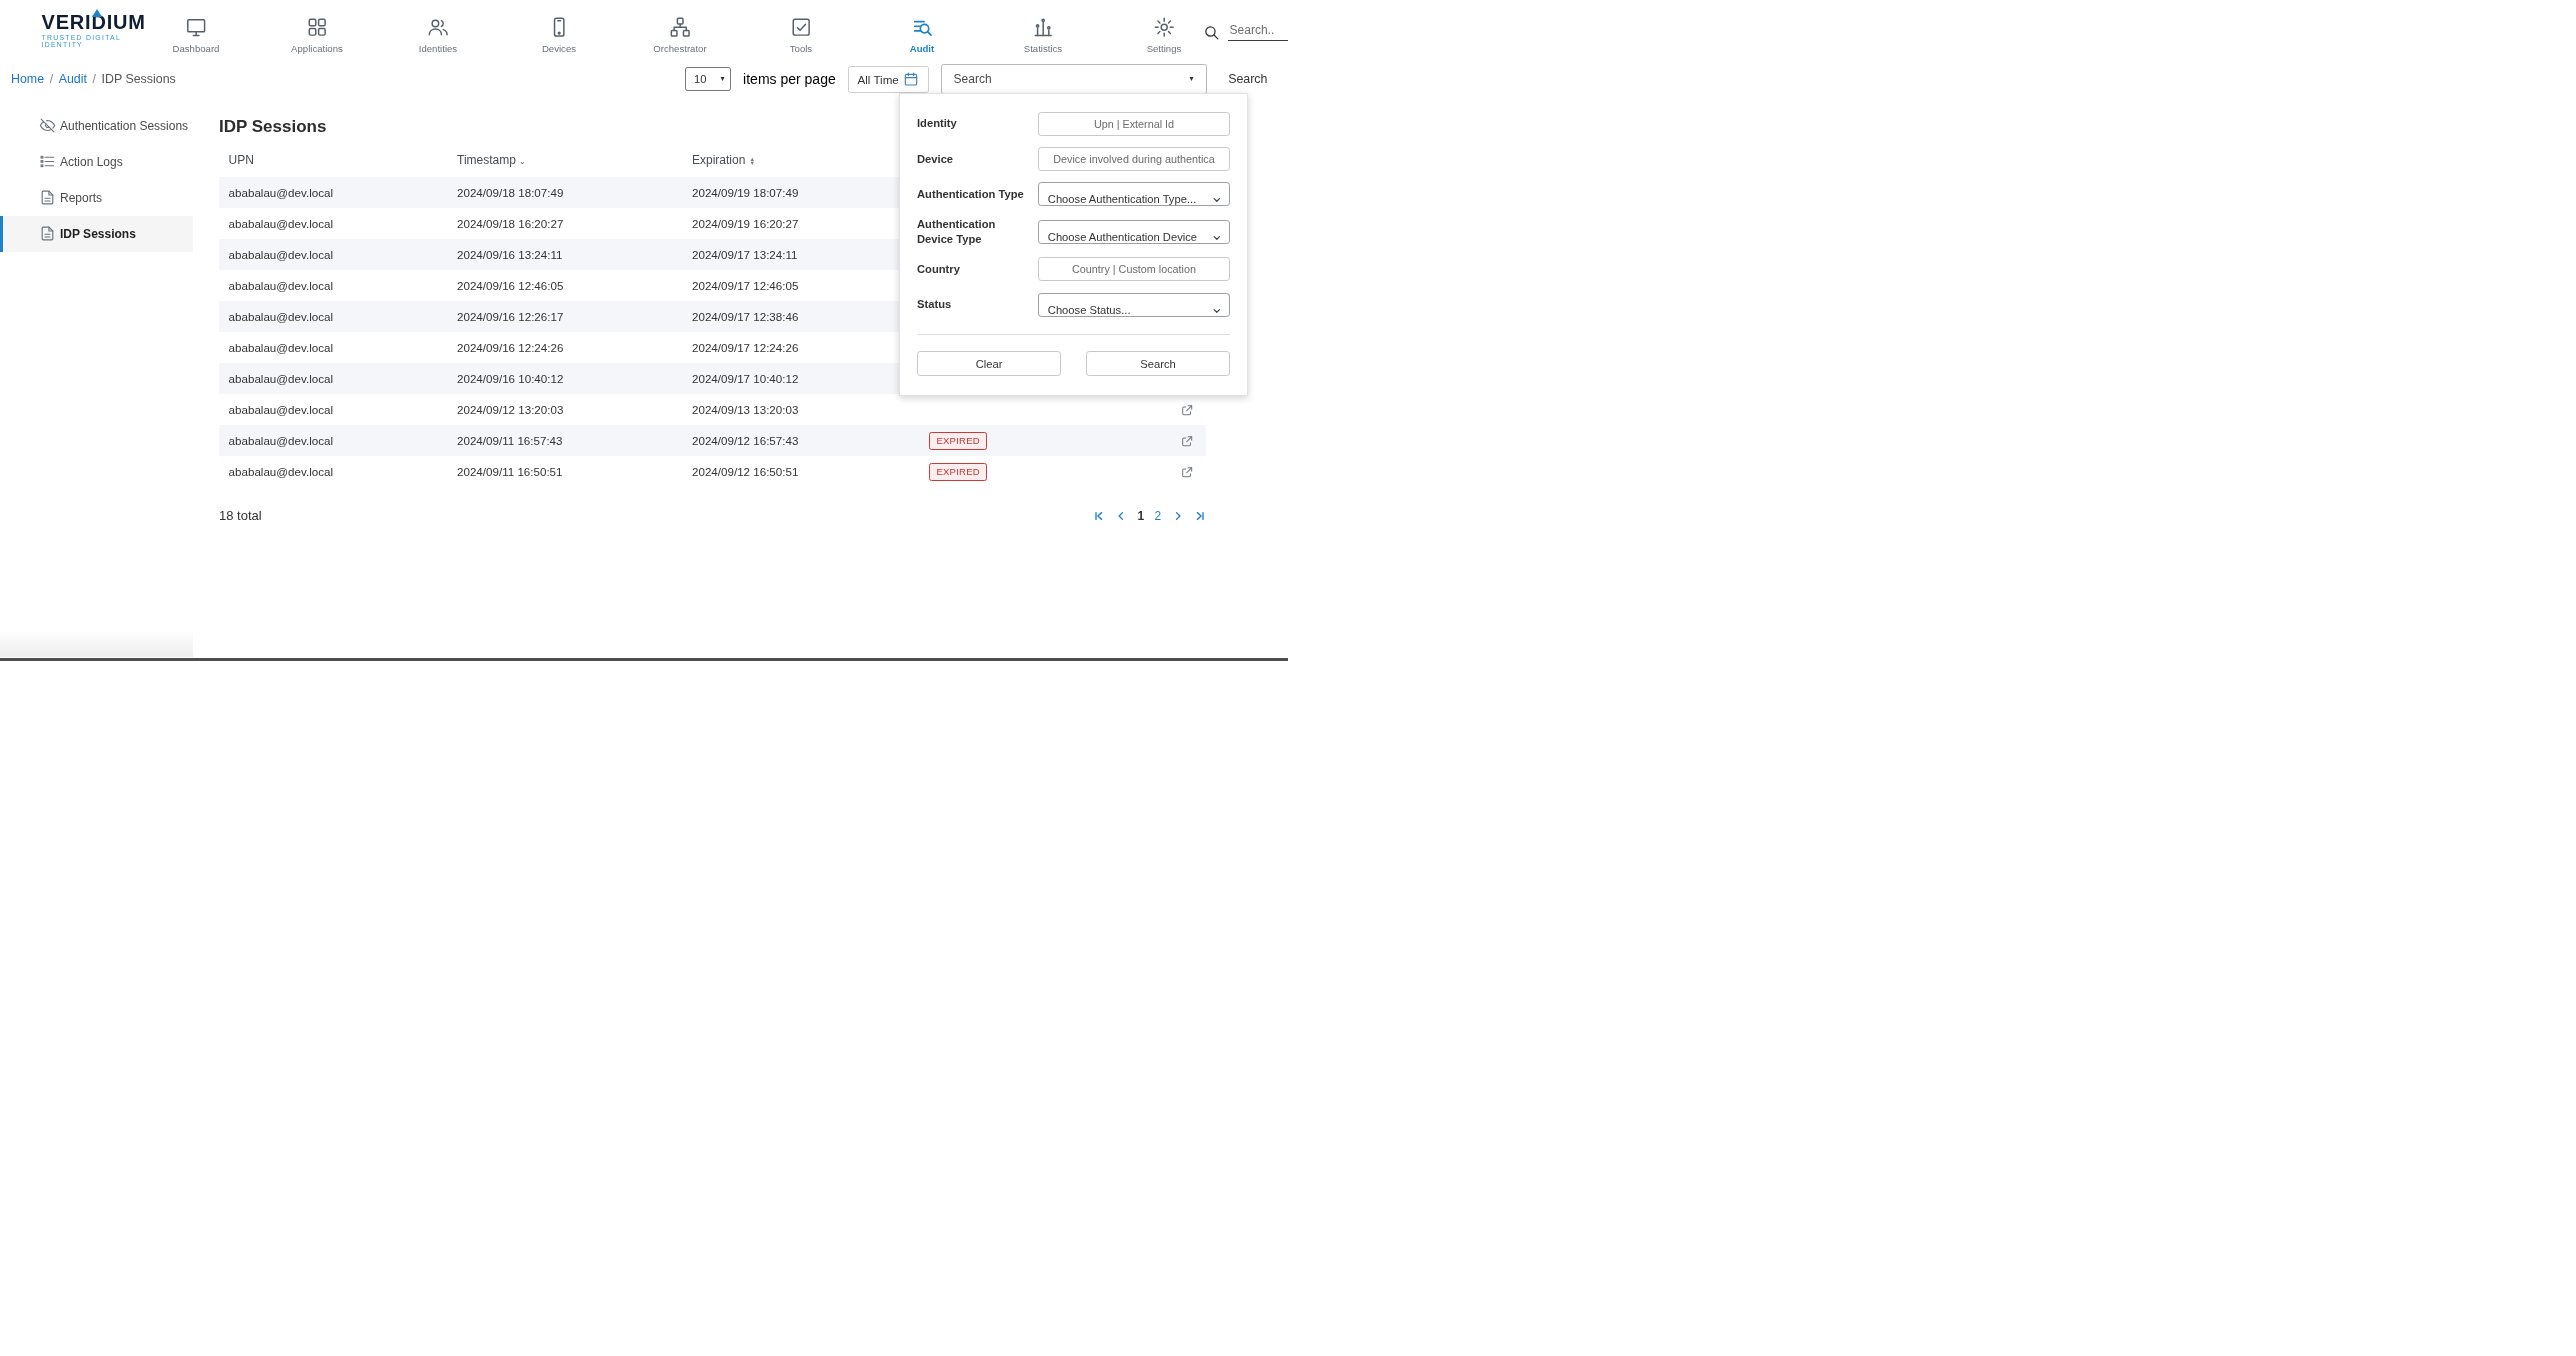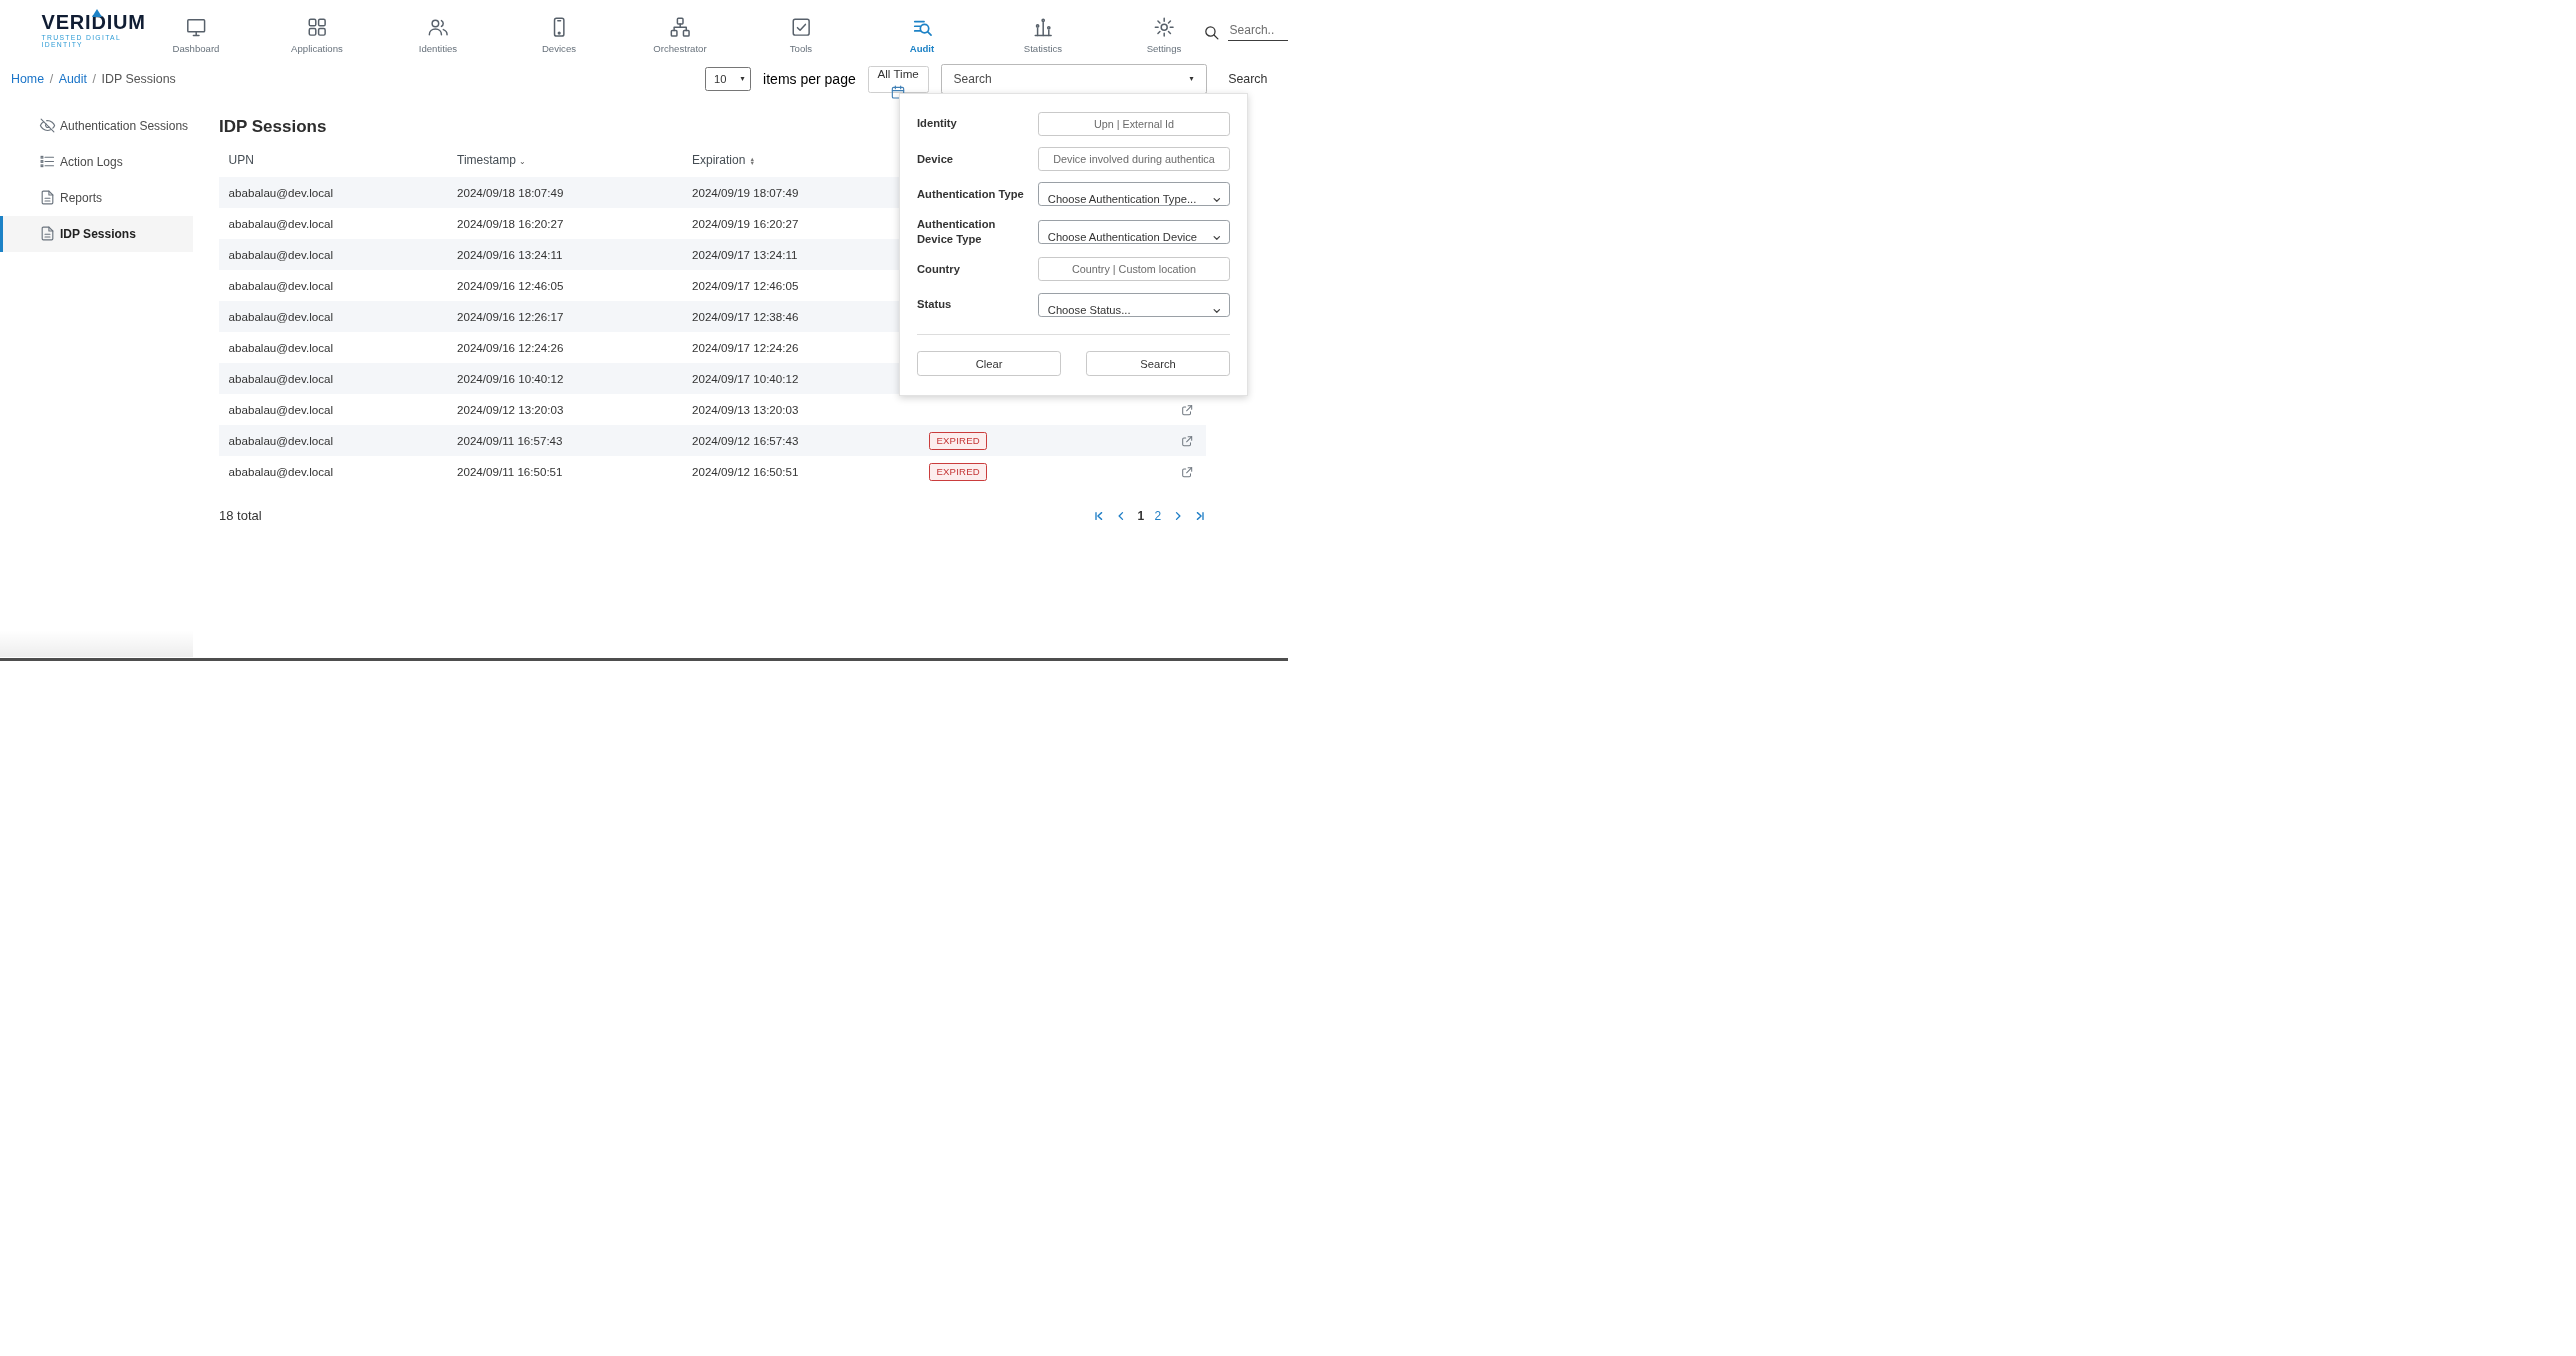--- a/index.html
+++ b/index.html
@@ -41,21 +41,21 @@
   .breadcrumb .sep { margin:0 5.6px; color:#888; }
   .breadcrumb .current { color:#555; }
 
   .list-controls { margin-left:auto; display:flex; align-items:center; gap:12px; }
   .pagesize-select { width:46px; height:24px; border:0.8px solid #767676; border-radius:2.4px; background:#fff;
                      display:flex; align-items:center; justify-content:space-between; padding:0 5.6px 0 8px;
                      font-size:11.2px; cursor:pointer; }
   .caret { font-size:8px; color:#333; line-height:1; }
   .ipp-label { font-size:14px; color:#000000; }
   .alltime-btn { height:27px; border:0.8px solid #cfcfcf; border-radius:2.4px; background:#fff;
-                 display:flex; align-items:center; gap:4px; padding:0 8.8px; font-size:11.6px; color:#333; cursor:pointer;flex-direction:column; }
+                 display:flex; align-items:center; gap:4px; padding:0 8.8px; font-size:11.6px; color:#333; cursor:pointer; }
   .search-combo { width:266px; height:30px; border:0.8px solid #b9b9b9; border-radius:2.4px; background:#fff;
                   display:flex; align-items:center; justify-content:space-between; padding:0 12px;
                   font-size:12px; color:#4a4a4a; cursor:pointer; }
   .search-btn { background:none; border:none; font-size:12.4px; color:#333; padding:6.4px 9.6px; cursor:pointer; font-family:inherit; }
 
   
   .bodywrap { display:flex; align-items:flex-start; }
   .sidebar { width:193px; min-height:559px; position:relative; padding-top:9.6px; background:#fff; }
   .sidebar::after { content:""; position:absolute; left:0; right:0; bottom:0; height:27px;
                     background:linear-gradient(rgba(0,0,0,0), rgba(0,0,0,0.07)); }

